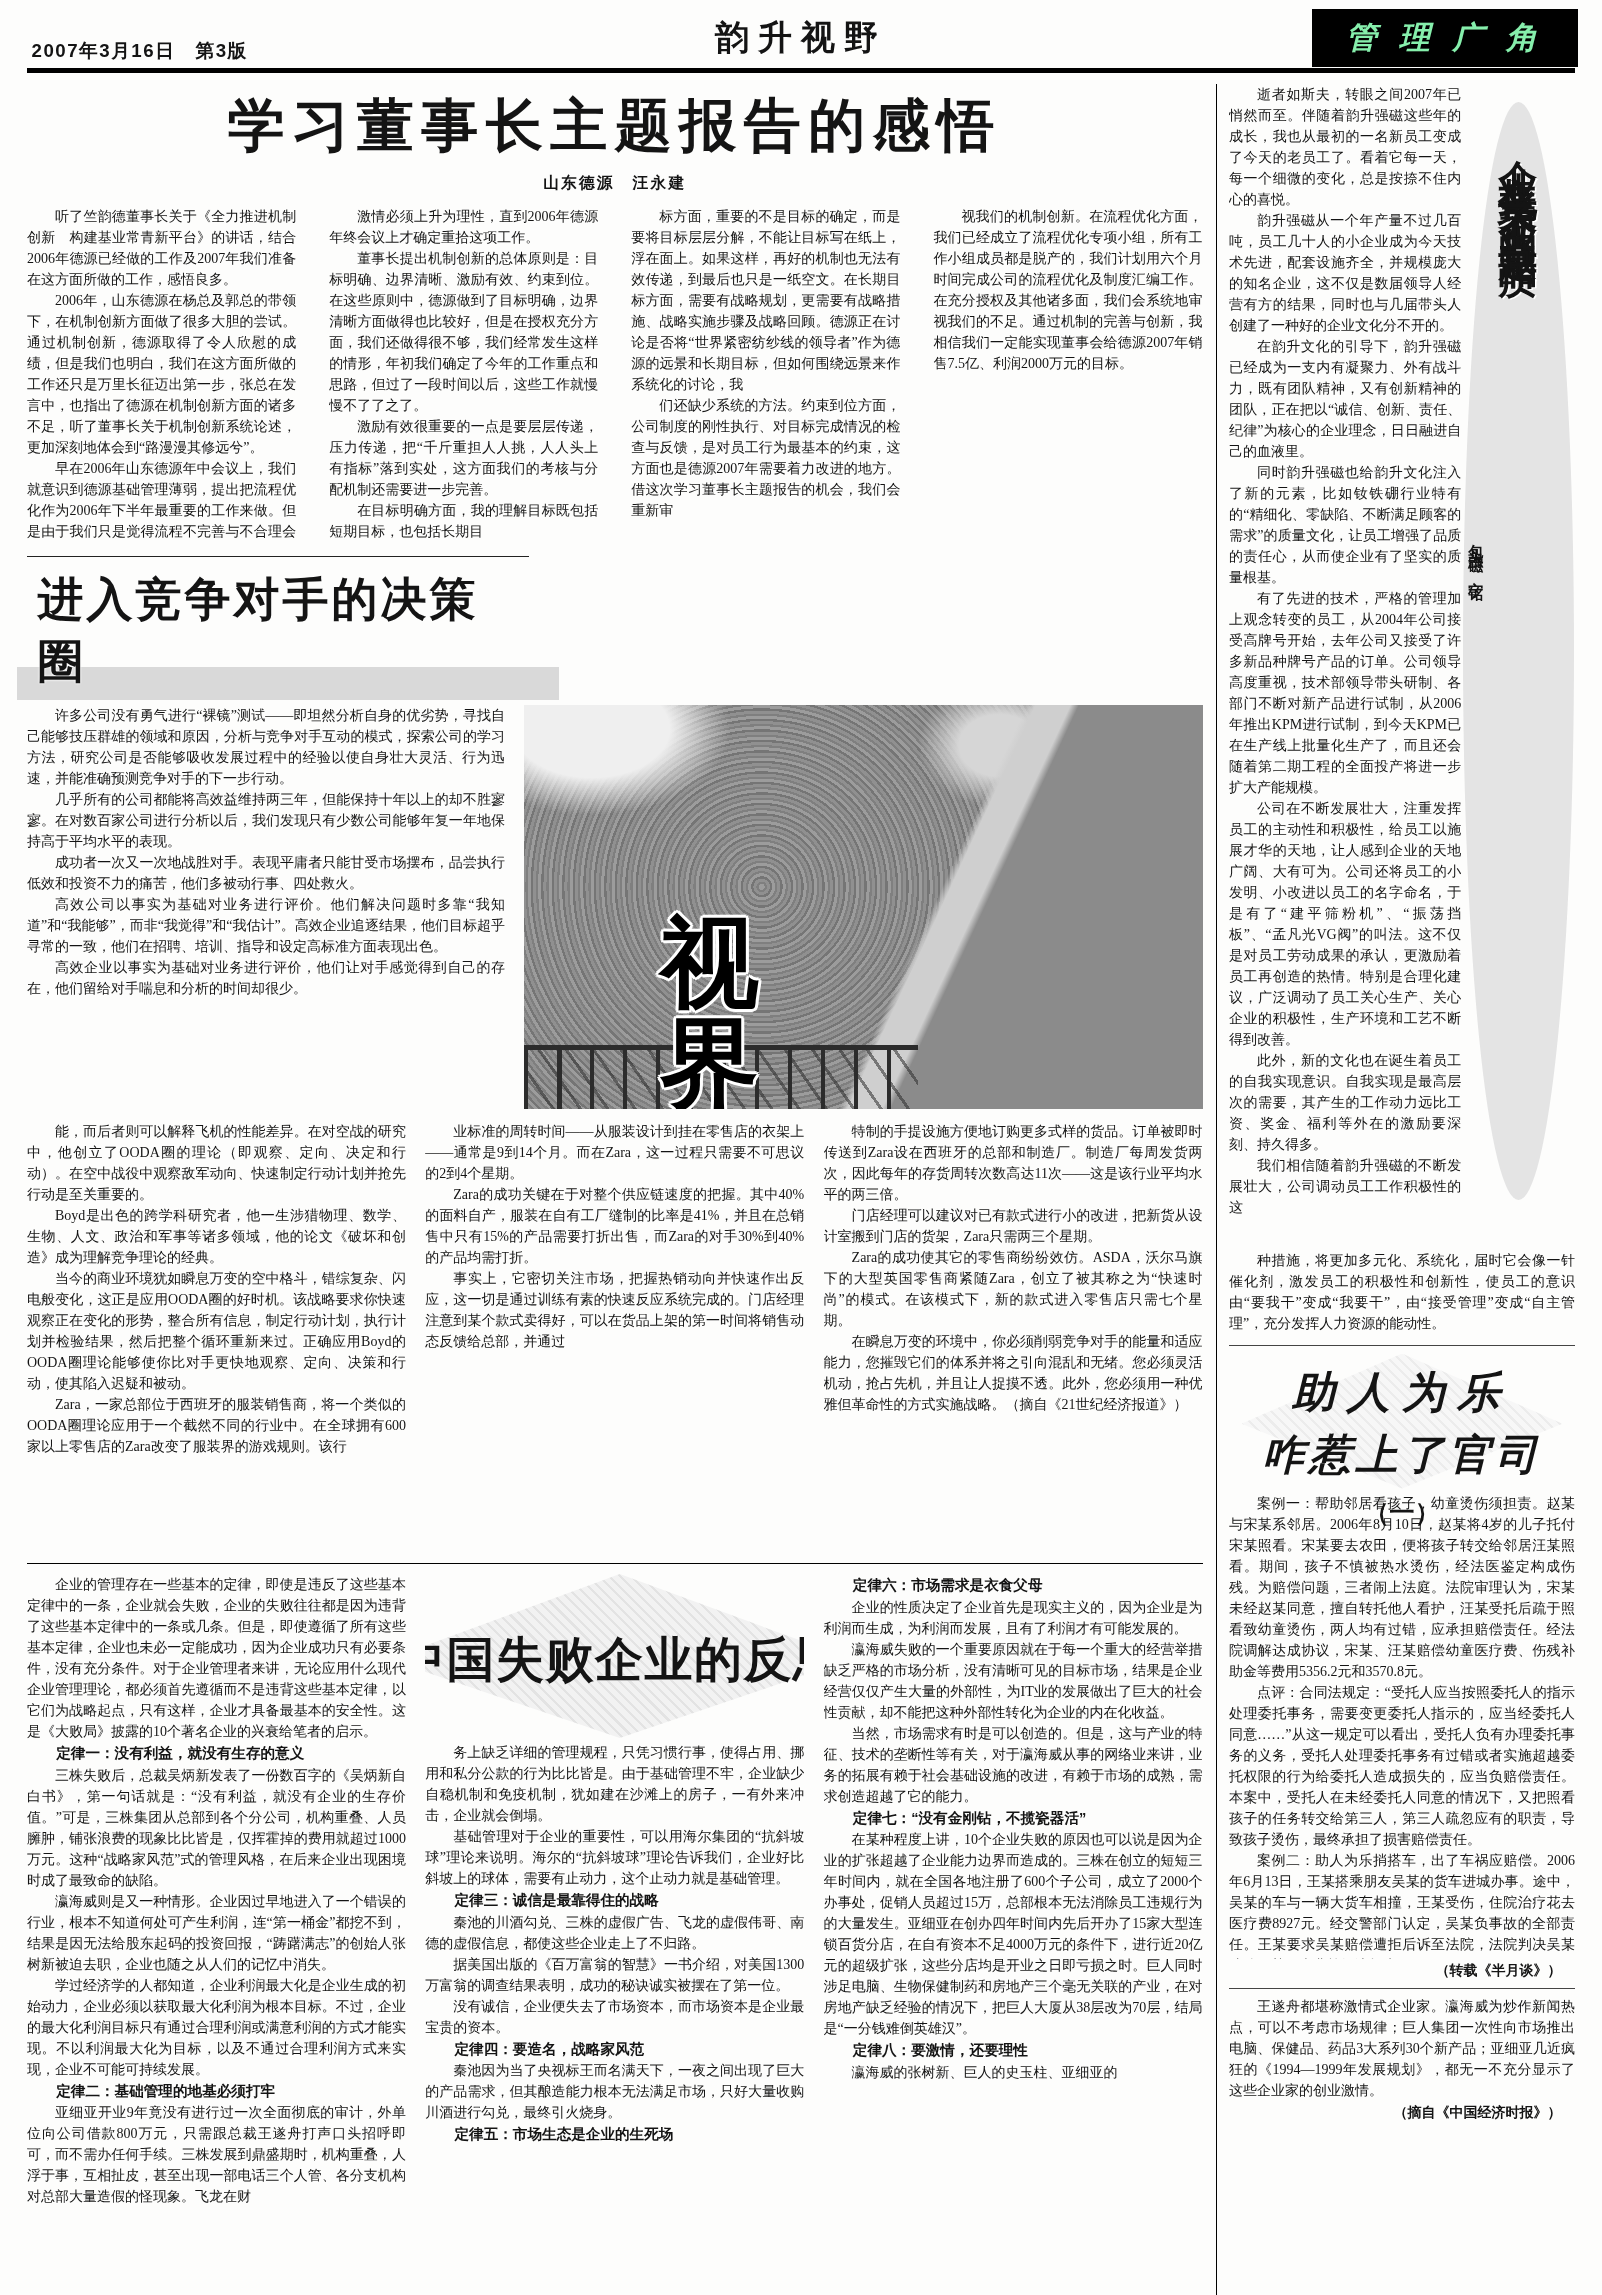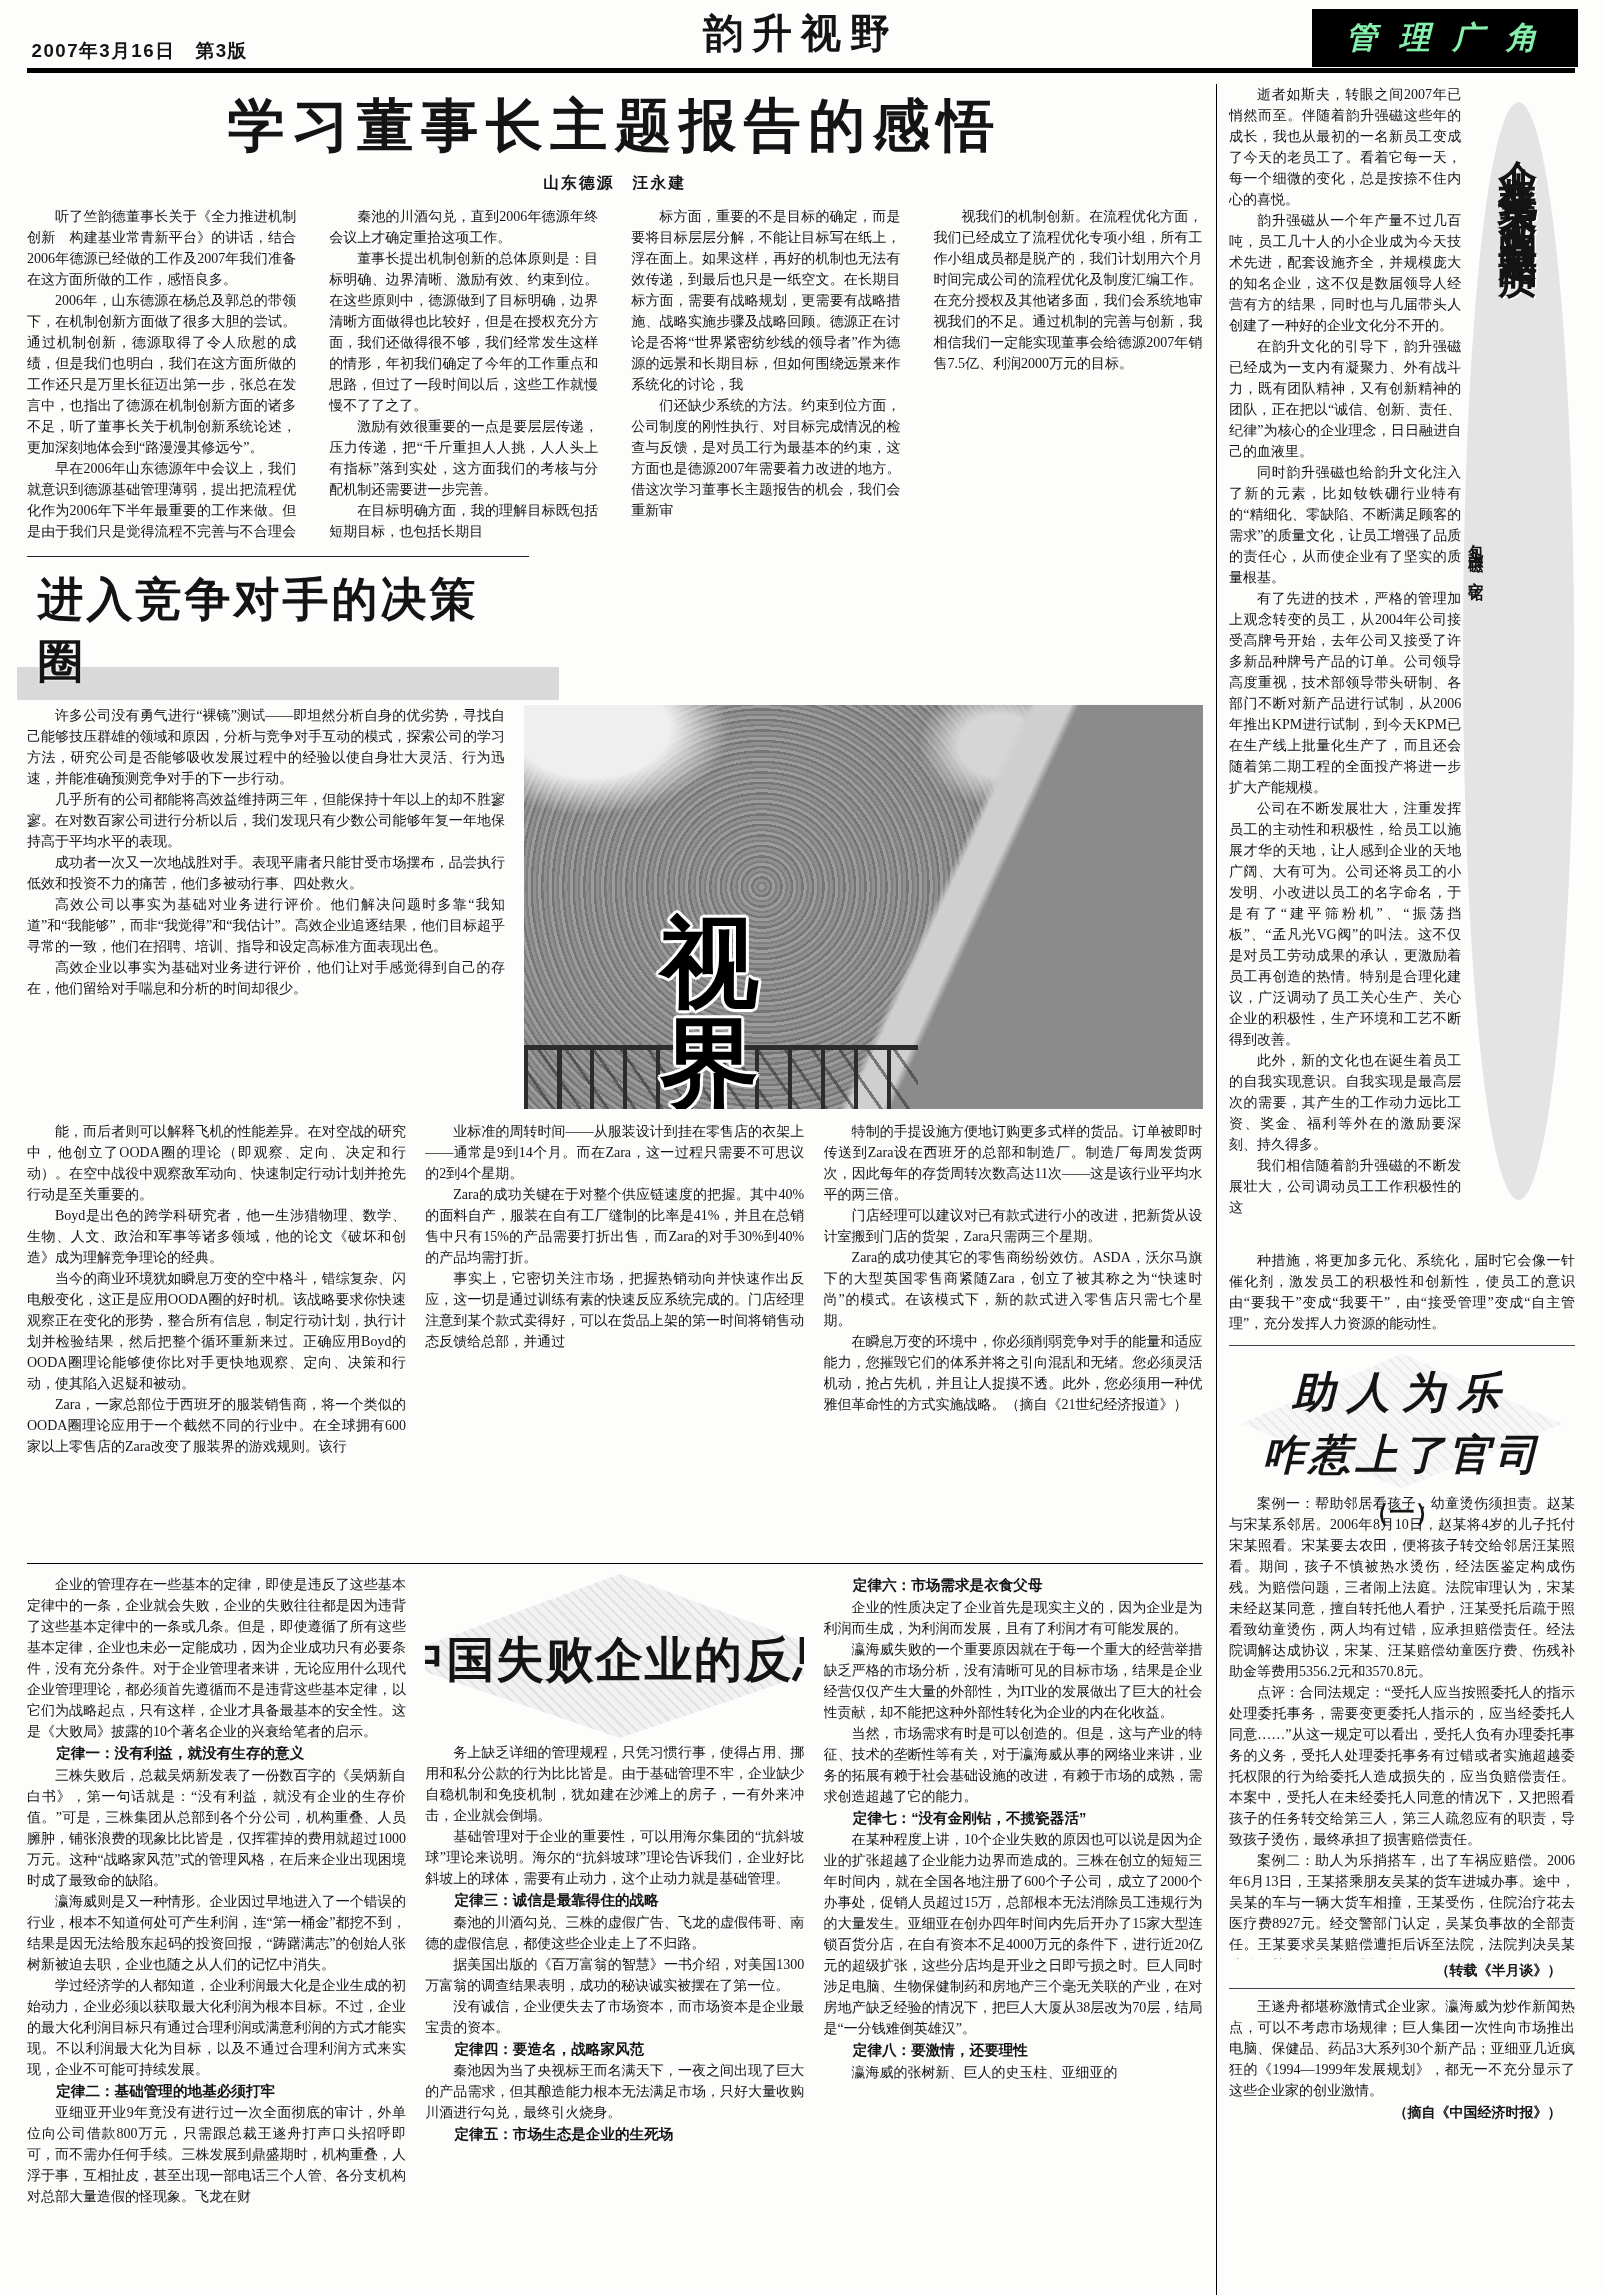--- a/index.html
+++ b/index.html
@@ -3,21 +3,21 @@
 <meta charset="utf-8">
 <style>
   * { box-sizing: border-box; margin: 0; padding: 0; }
   html,body { background:#e8e8e8; }
   body { font-family:"Liberation Serif","DejaVu Serif",serif; color:#141414; }
   .page { position:relative; width:1602px; height:2295px; background:#fdfdfc; margin:0 auto; overflow:hidden; }
 
   
   .masthead { position:relative; margin:21px 27px 0 27px; height:52px; border-bottom:5.2px solid #000; }
   .m-date { position:absolute; left:4.5px; bottom:4.5px; font-family:"Liberation Sans","DejaVu Sans",sans-serif; font-weight:700; font-size:18.7px; letter-spacing:1.5px; }
-  .m-title { position:absolute; left:50%; transform:translateX(-50%); bottom:7.5px; font-family:Liberation Sans, sans-serif; font-weight:900; font-size:40px; letter-spacing:9px; }
+  .m-title { position:absolute; left:50%; transform:translateX(-50%); bottom:7.5px; font-family:Liberation Sans, sans-serif; font-weight:900; font-size:34px; letter-spacing:9px; }
   .m-section { position:absolute; right:-3px; top:-12px; width:266px; height:58px; background:#000; color:#86efac; display:flex; align-items:center; justify-content:center; font-weight:900; font-style:italic; font-size:31px; letter-spacing:22.4px; padding-left:15px; }
 
   
   .content { display:flex; margin:10.5px 27px 0 27px; }
   .main { width:1190px; padding-right:13.5px; }
   .rail { width:359px; border-left:0.7px solid #000; padding-left:12px; }
 
   p.para { font-size:14px; line-height:1.5; text-indent:2em; text-align:justify; }
   p.subhead { font-family:"Liberation Sans","DejaVu Sans",sans-serif; font-weight:700; font-size:14.6px; line-height:1.55; text-indent:2em; text-align:left; }
   .attr { display:block; text-align:right; font-weight:700; font-size:14px; padding-right:13.5px; margin-top:3px; }
@@ -94,21 +94,21 @@
       <div class="a1">
         <div class="a1-title">学习董事长主题报告的感悟</div>
         <div class="a1-byline">山东德源　汪永建</div>
         <div class="a1-cols">
           <div class="col">
               <p class="para">听了竺韵德董事长关于《全力推进机制创新　构建基业常青新平台》的讲话，结合2006年德源已经做的工作及2007年我们准备在这方面所做的工作，感悟良多。</p>
               <p class="para">2006年，山东德源在杨总及郭总的带领下，在机制创新方面做了很多大胆的尝试。通过机制创新，德源取得了令人欣慰的成绩，但是我们也明白，我们在这方面所做的工作还只是万里长征迈出第一步，张总在发言中，也指出了德源在机制创新方面的诸多不足，听了董事长关于机制创新系统论述，更加深刻地体会到“路漫漫其修远兮”。</p>
               <p class="para">早在2006年山东德源年中会议上，我们就意识到德源基础管理薄弱，提出把流程优化作为2006年下半年最重要的工作来做。但是由于我们只是觉得流程不完善与不合理会削弱机制效力的有效发挥，没有把流程优化作为机制创新不可分割的一部分这样的高度来看待，没有意识到业务流程是机制创新基础，致使</p>
             </div>
           <div class="col">
-              <p class="para">秦池的川酒勾兑，直到2006年德源年终会议上才确定重拾这项工作。</p>
+              <p class="para">激情必须上升为理性，直到2006年德源年终会议上才确定重拾这项工作。</p>
               <p class="para">董事长提出机制创新的总体原则是：目标明确、边界清晰、激励有效、约束到位。在这些原则中，德源做到了目标明确，边界清晰方面做得也比较好，但是在授权充分方面，我们还做得很不够，我们经常发生这样的情形，年初我们确定了今年的工作重点和思路，但过了一段时间以后，这些工作就慢慢不了了之了。</p>
               <p class="para">激励有效很重要的一点是要层层传递，压力传递，把“千斤重担人人挑，人人头上有指标”落到实处，这方面我们的考核与分配机制还需要进一步完善。</p>
               <p class="para">在目标明确方面，我的理解目标既包括短期目标，也包括长期目</p>
             </div>
           <div class="col">
               <p class="para">标方面，重要的不是目标的确定，而是要将目标层层分解，不能让目标写在纸上，浮在面上。如果这样，再好的机制也无法有效传递，到最后也只是一纸空文。在长期目标方面，需要有战略规划，更需要有战略措施、战略实施步骤及战略回顾。德源正在讨论是否将“世界紧密纺纱线的领导者”作为德源的远景和长期目标，但如何围绕远景来作系统化的讨论，我</p>
               <p class="para">们还缺少系统的方法。约束到位方面，公司制度的刚性执行、对目标完成情况的检查与反馈，是对员工行为最基本的约束，这方面也是德源2007年需要着力改进的地方。借这次学习董事长主题报告的机会，我们会重新审</p>
             </div>
           <div class="col">
               <p class="para">视我们的机制创新。在流程优化方面，我们已经成立了流程优化专项小组，所有工作小组成员都是脱产的，我们计划用六个月时间完成公司的流程优化及制度汇编工作。在充分授权及其他诸多面，我们会系统地审视我们的不足。通过机制的完善与创新，我相信我们一定能实现董事会给德源2007年销售7.5亿、利润2000万元的目标。</p>

